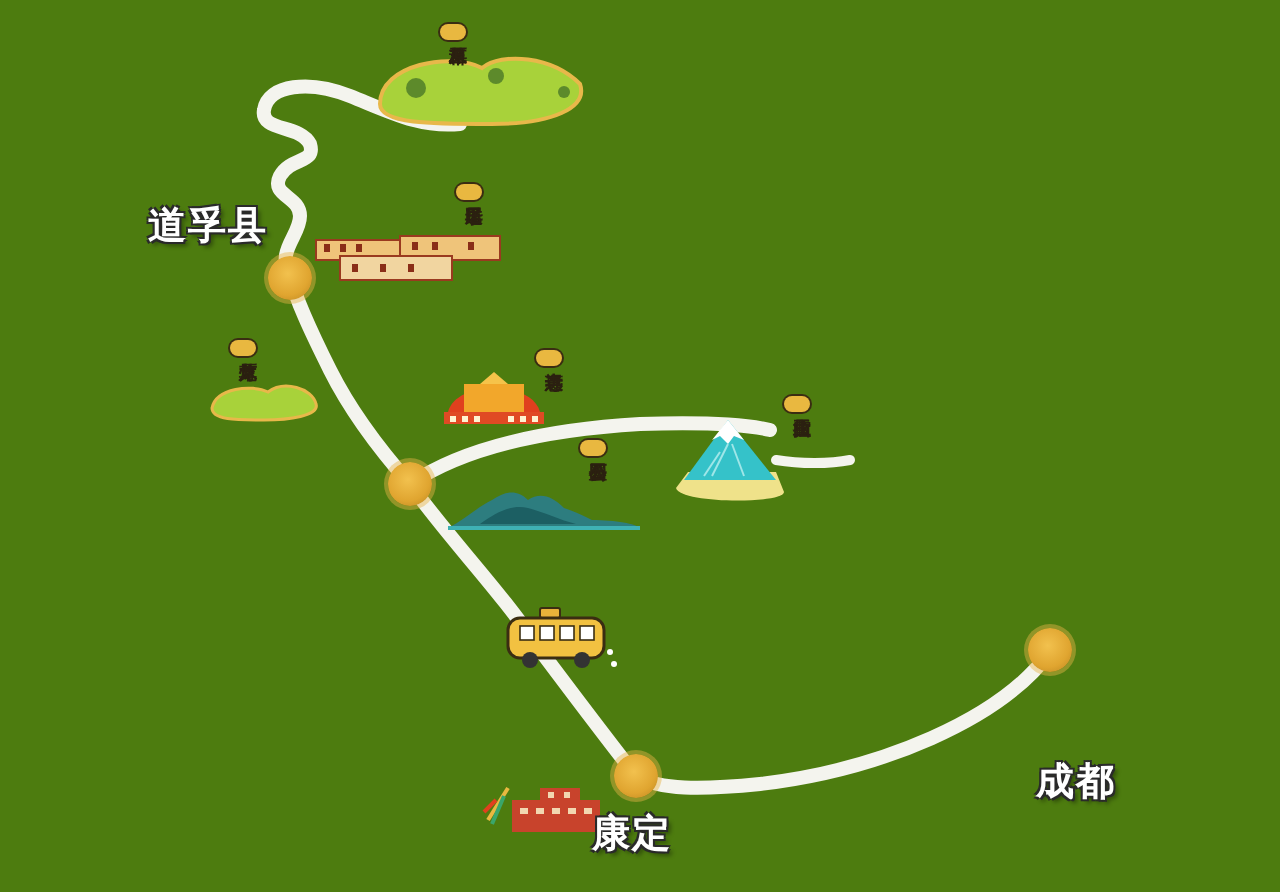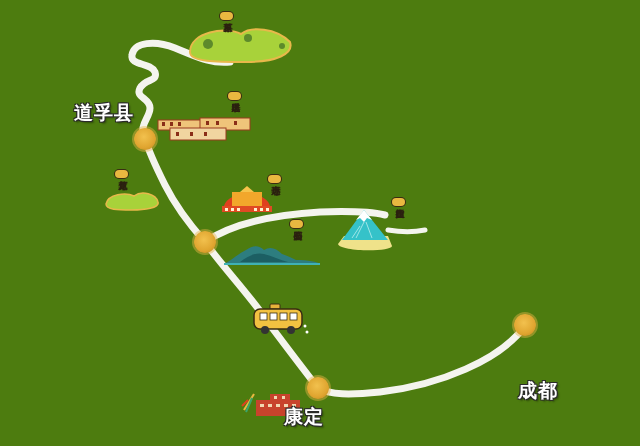--- a/index.html
+++ b/index.html
@@ -151,18 +151,18 @@
           <rect x="28" y="16" width="4" height="3"></rect>
           <rect x="36" y="16" width="4" height="3"></rect>
           <rect x="44" y="16" width="4" height="3"></rect>
           <rect x="52" y="16" width="4" height="3"></rect>
           <rect x="34" y="8" width="3" height="3"></rect>
           <rect x="42" y="8" width="3" height="3"></rect>
         </g>
     </svg>
   </div>
   <div class="node" style="left:318px;top:388px;"></div>
-  <div class="city-label" style="left:284px;top:404px;">康定</div>
+  <div class="city-label" style="left:296px;top:404px;">康定</div>
 
   <div class="node" style="left:525px;top:325px;"></div>
   <div class="city-label" style="left:518px;top:344px;margin-top:34px;">成都</div>
 
 </div>
 
 </body></html>

